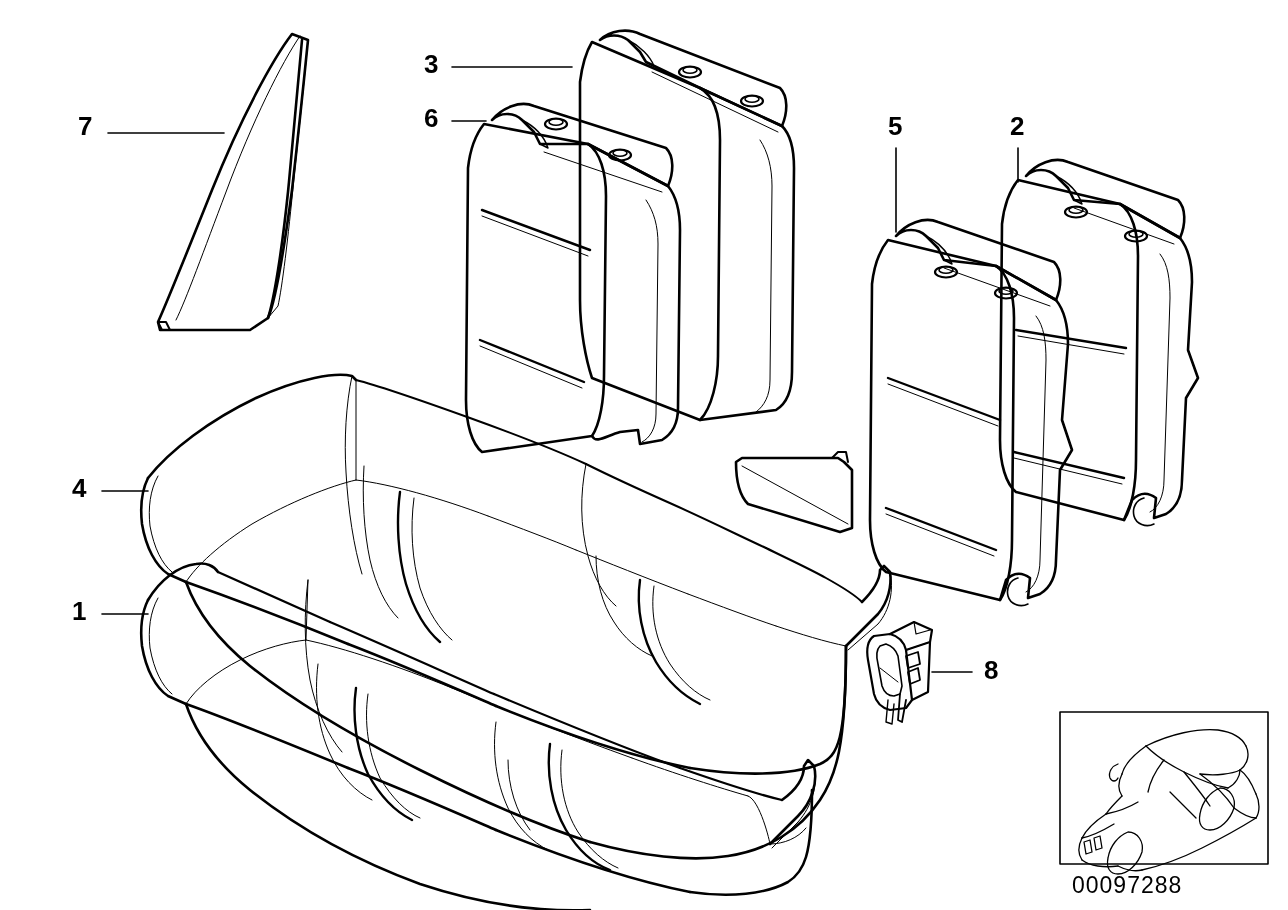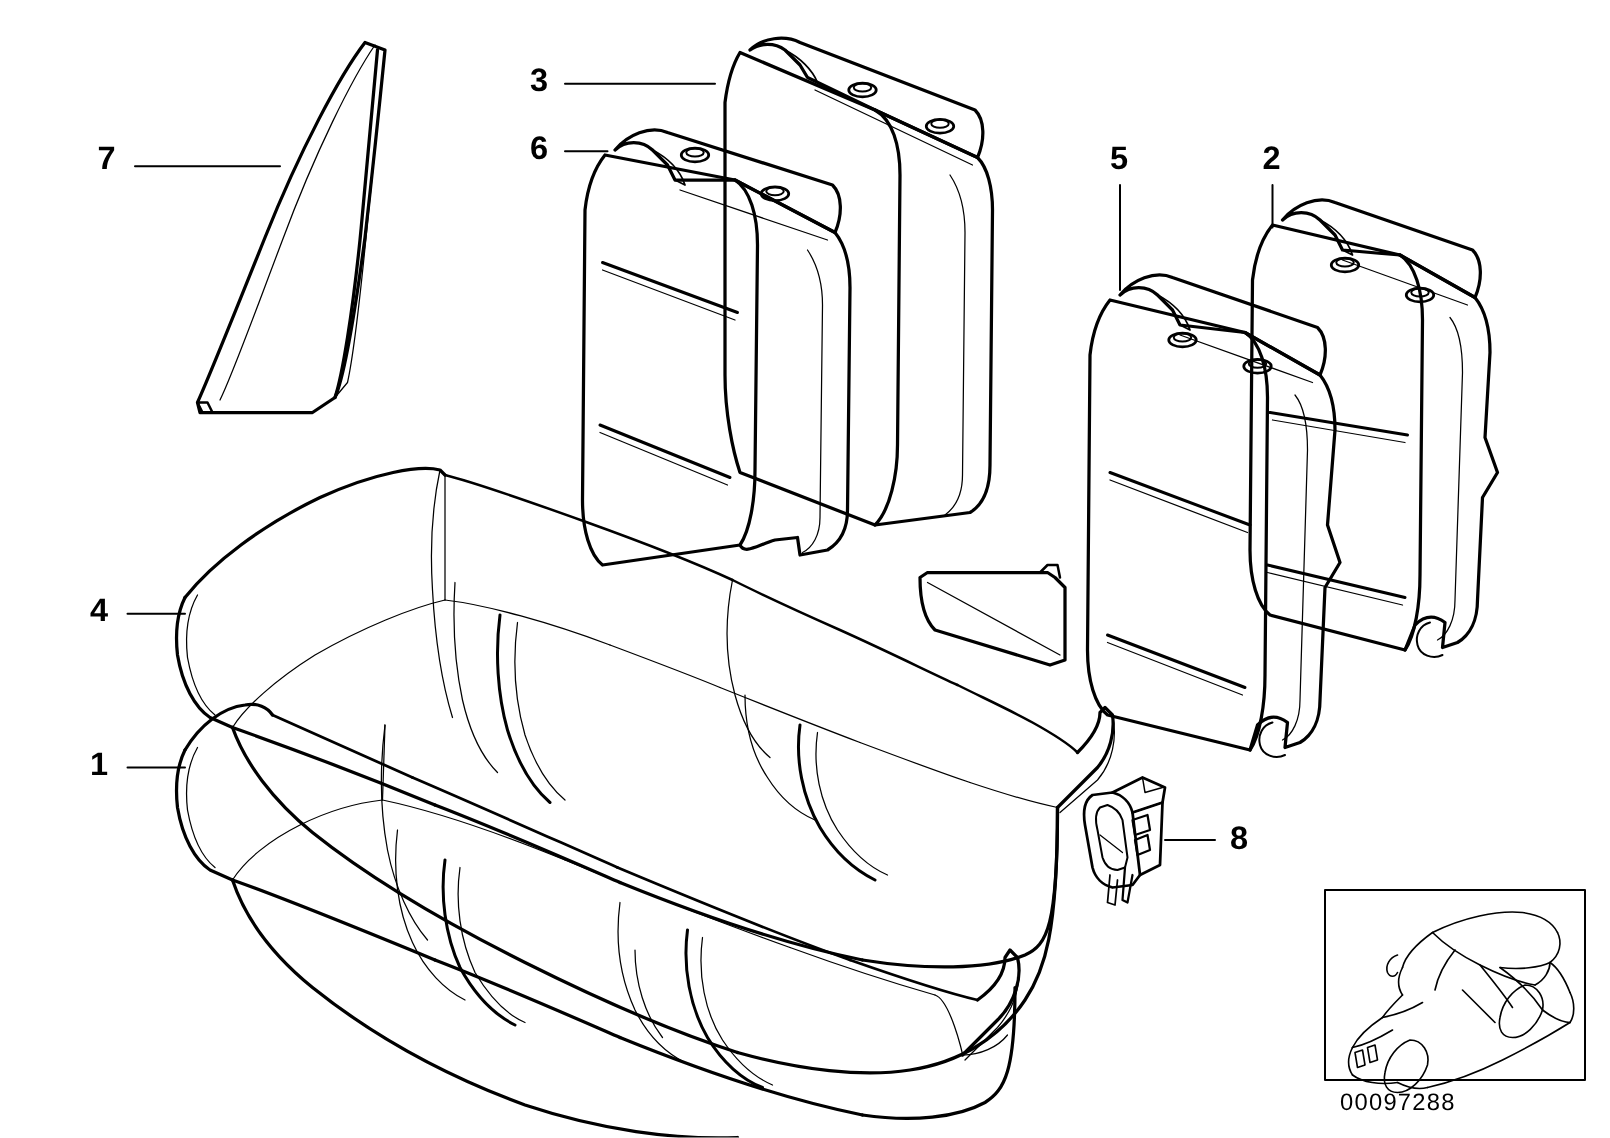--- a/index.html
+++ b/index.html
@@ -32,21 +32,21 @@
     font-weight: bold;
     font-size: 26px;
     color: #000000;
     line-height: 1;
     letter-spacing: 0px;
     user-select: none;
   }
   .diagram-id {
     position: absolute;
     font-family: "Liberation Sans", sans-serif;
-    font-size: 19px;
+    font-size: 23px;
     letter-spacing: 1px;
     color: #000000;
   }
 </style>
 </head>
 <body>
 
 <div id="diagram-root">
 
   <svg class="svg-layer" viewBox="0 0 1288 910" xmlns="http://www.w3.org/2000/svg">

